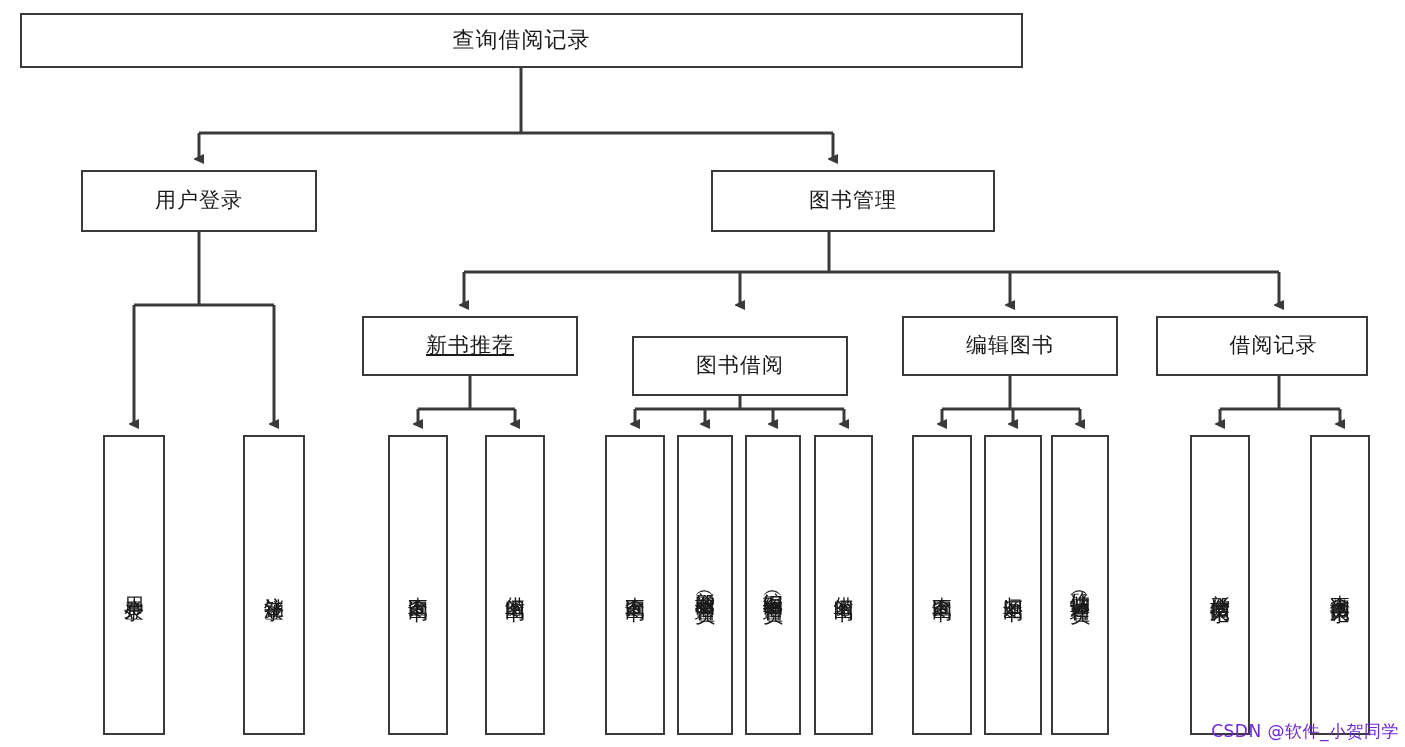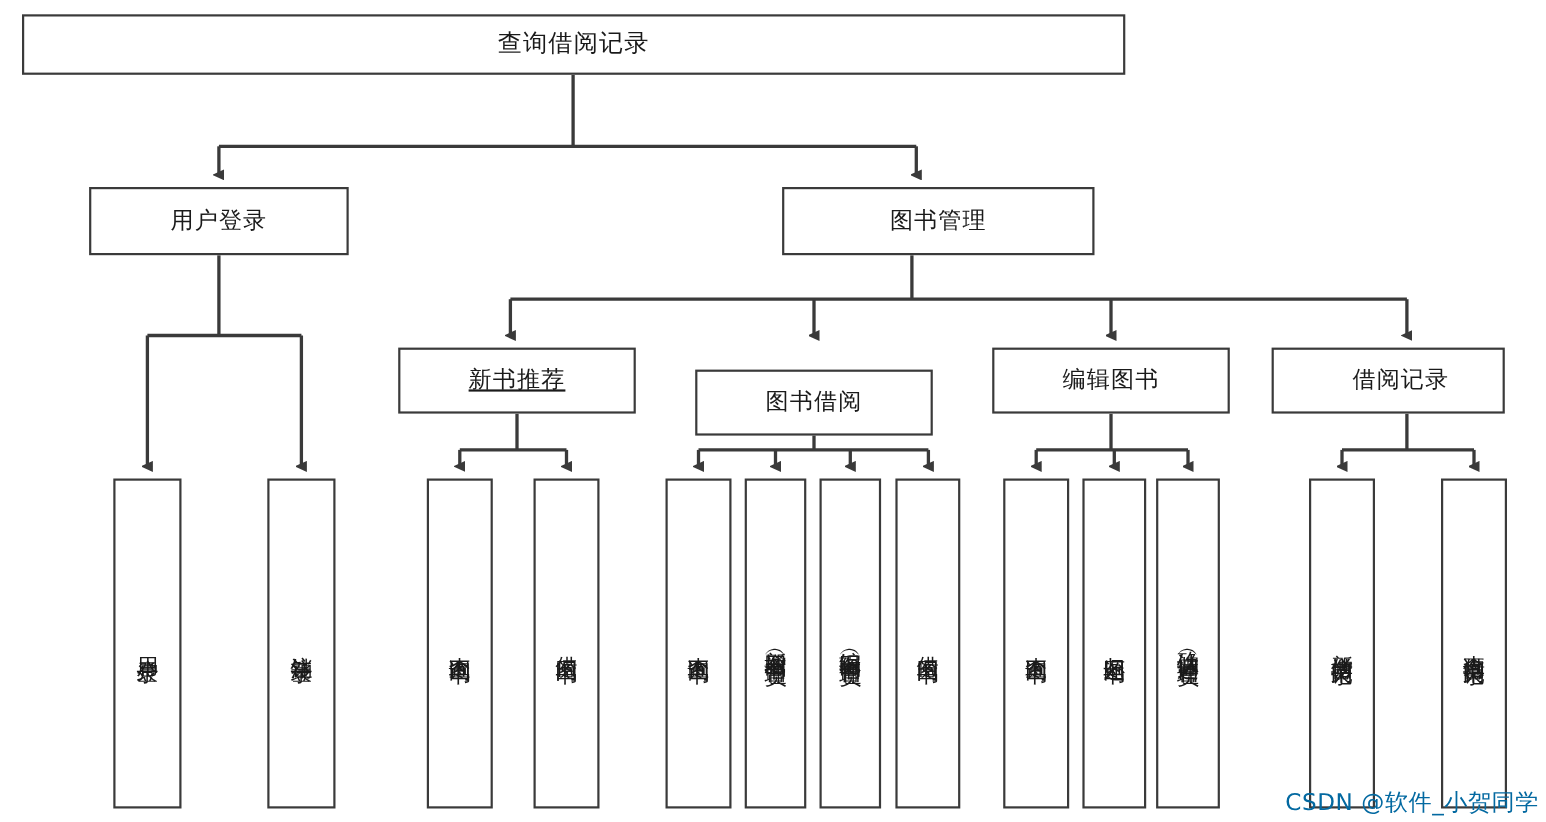--- a/index.html
+++ b/index.html
@@ -8,21 +8,21 @@
   #diagram{position:absolute;left:0;top:0;width:1405px;height:747px;}
   .node{position:absolute;box-sizing:border-box;background:#ffffff;
         border:2.5px solid #3a3a3a;display:flex;align-items:center;justify-content:center;}
   .node .lbl{font-size:21px;line-height:1.1;letter-spacing:1px;white-space:nowrap;}
   .node.root .lbl{font-size:22px;}
   .leaf{position:absolute;box-sizing:border-box;background:#ffffff;
         border:2.5px solid #3a3a3a;display:flex;align-items:center;justify-content:center;}
   .leaf .vlbl{writing-mode:vertical-rl;text-orientation:upright;
         font-size:20px;line-height:1.45;letter-spacing:2px;white-space:nowrap;
         text-align:center;}
-  .watermark{position:absolute;right:6px;bottom:4px;font-size:21px;color:#0369a1;
+  .watermark{position:absolute;right:6px;bottom:4px;font-size:17px;color:#6d28d9;
         letter-spacing:0.5px;white-space:nowrap;}
 </style>
 </head>
 <body>
 
 <svg id="diagram" viewBox="0 0 1405 747" xmlns="http://www.w3.org/2000/svg">
   <defs>
     <marker id="ar" markerWidth="10" markerHeight="10" refX="5" refY="5" orient="auto" markerUnits="userSpaceOnUse">
       <path d="M0,0 L10,0 L5,11 z" fill="#3a3a3a"></path>
     </marker>

